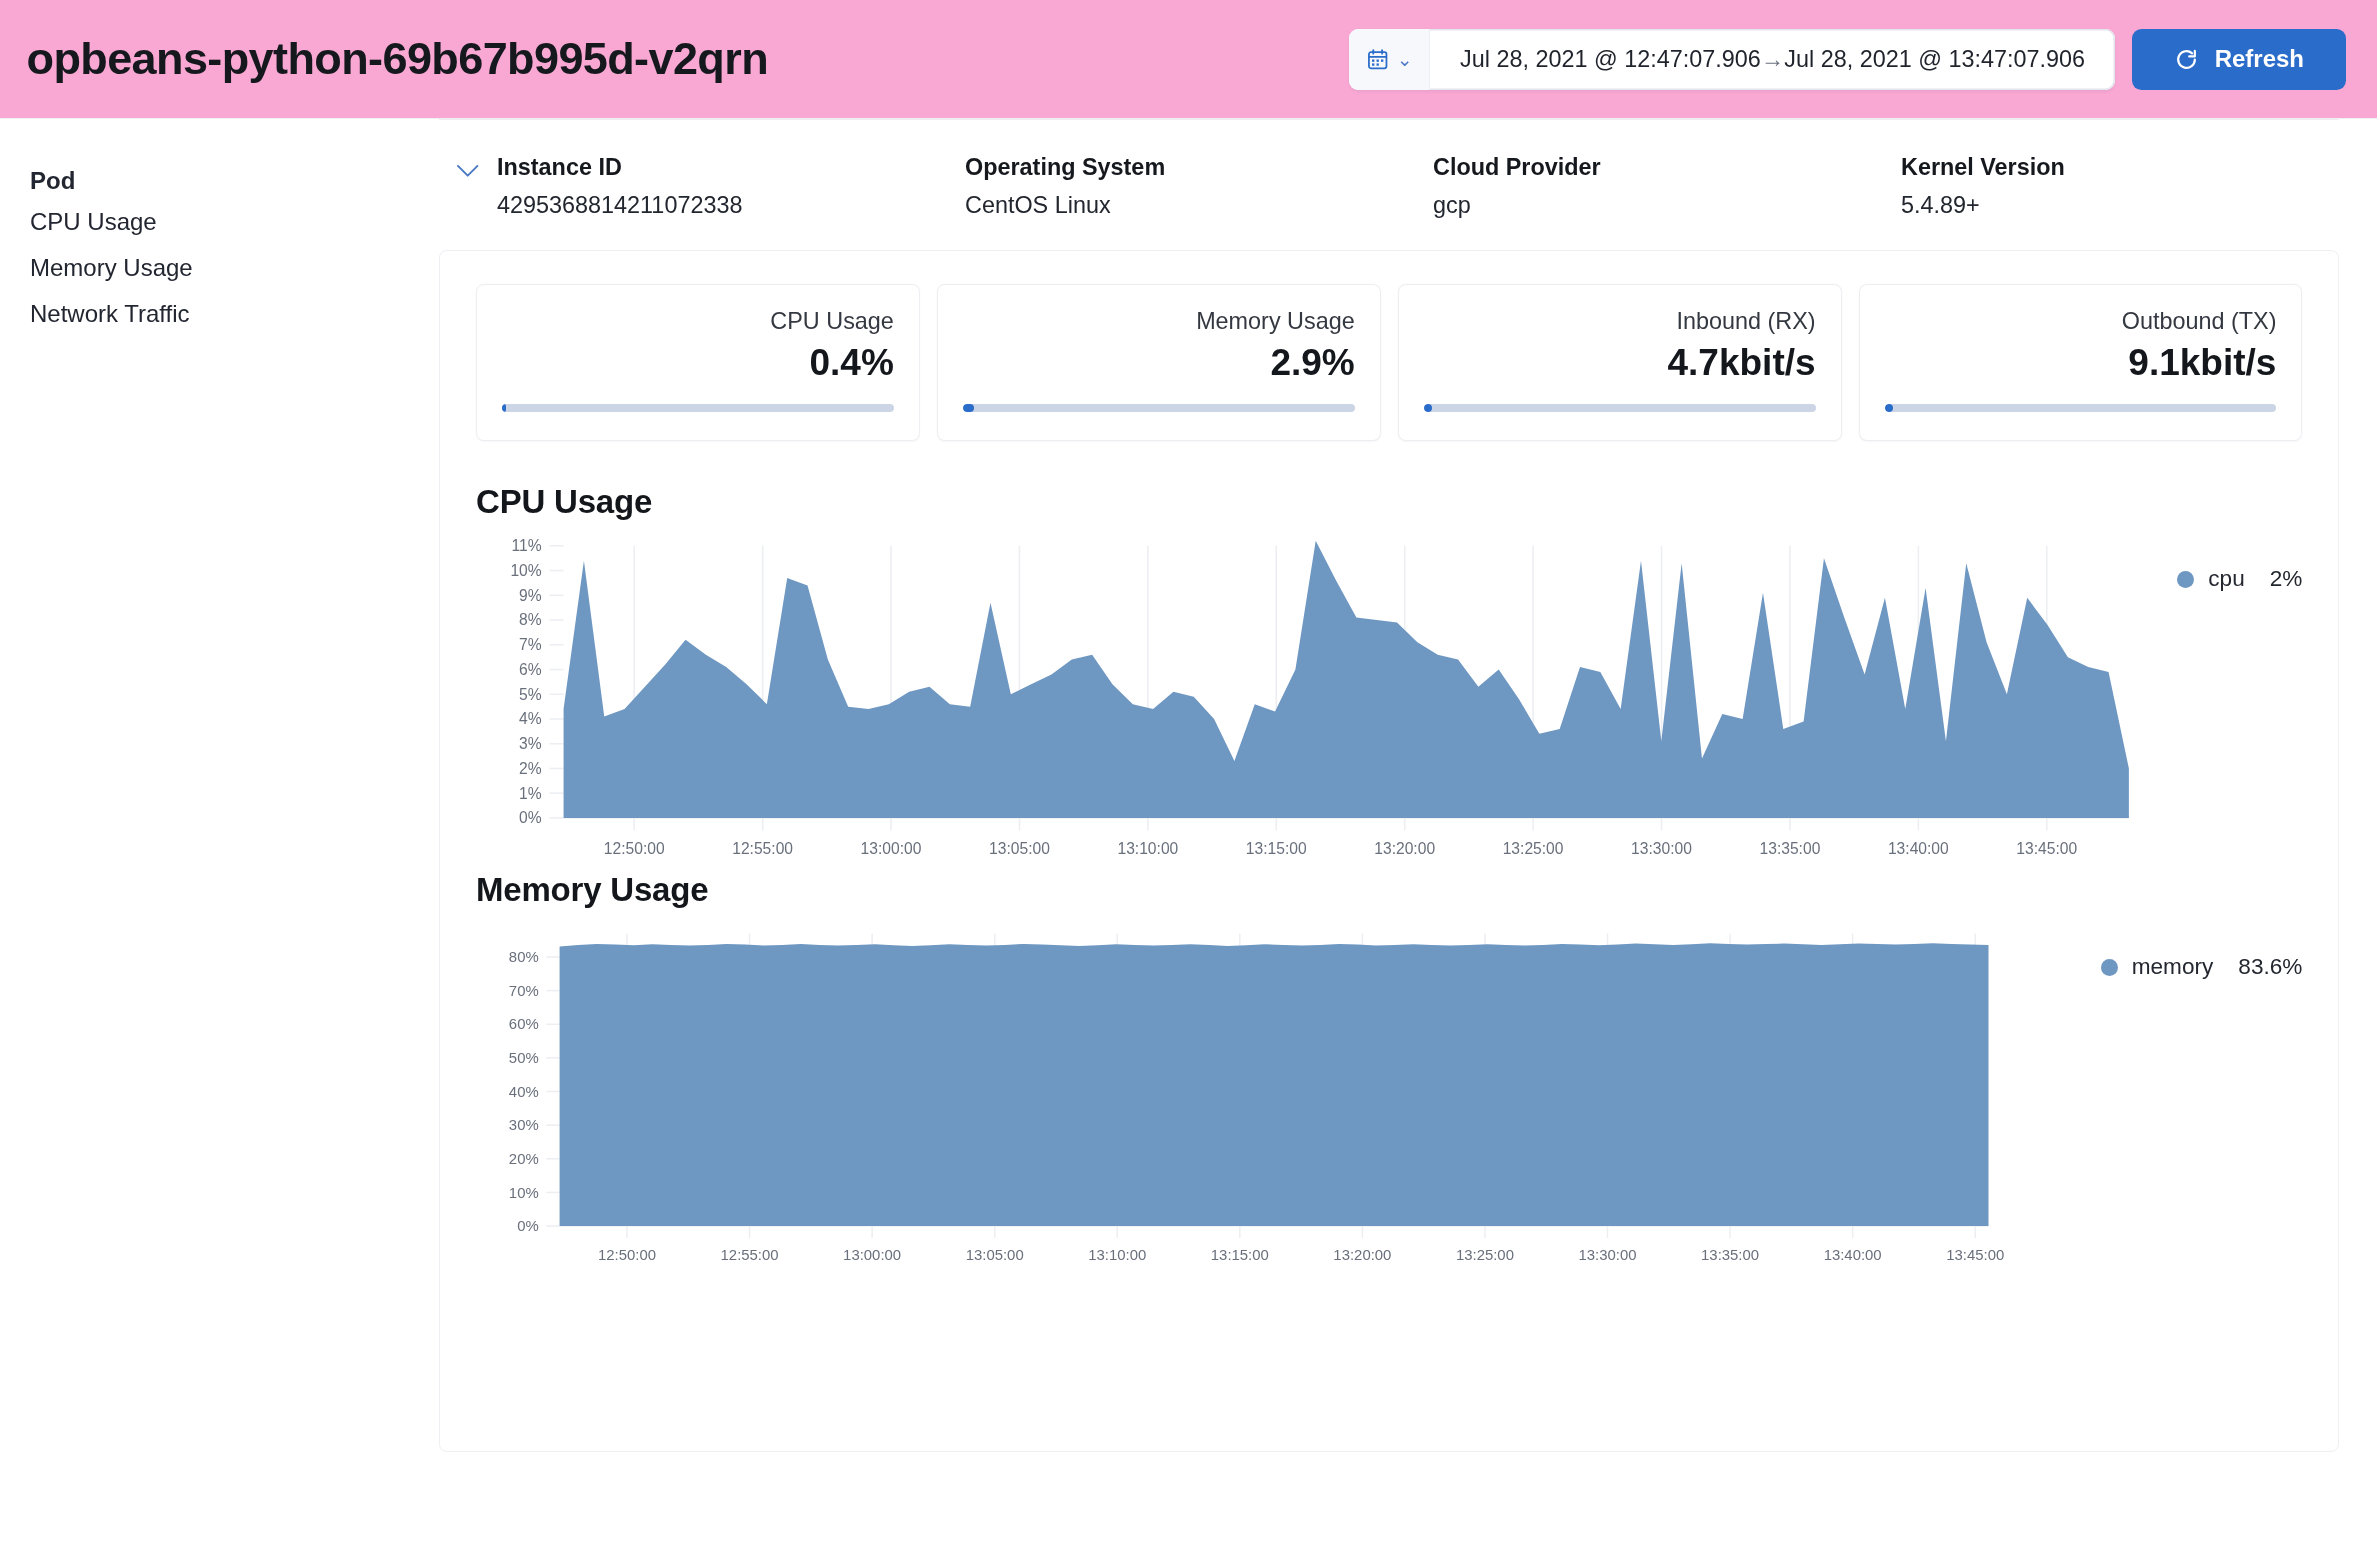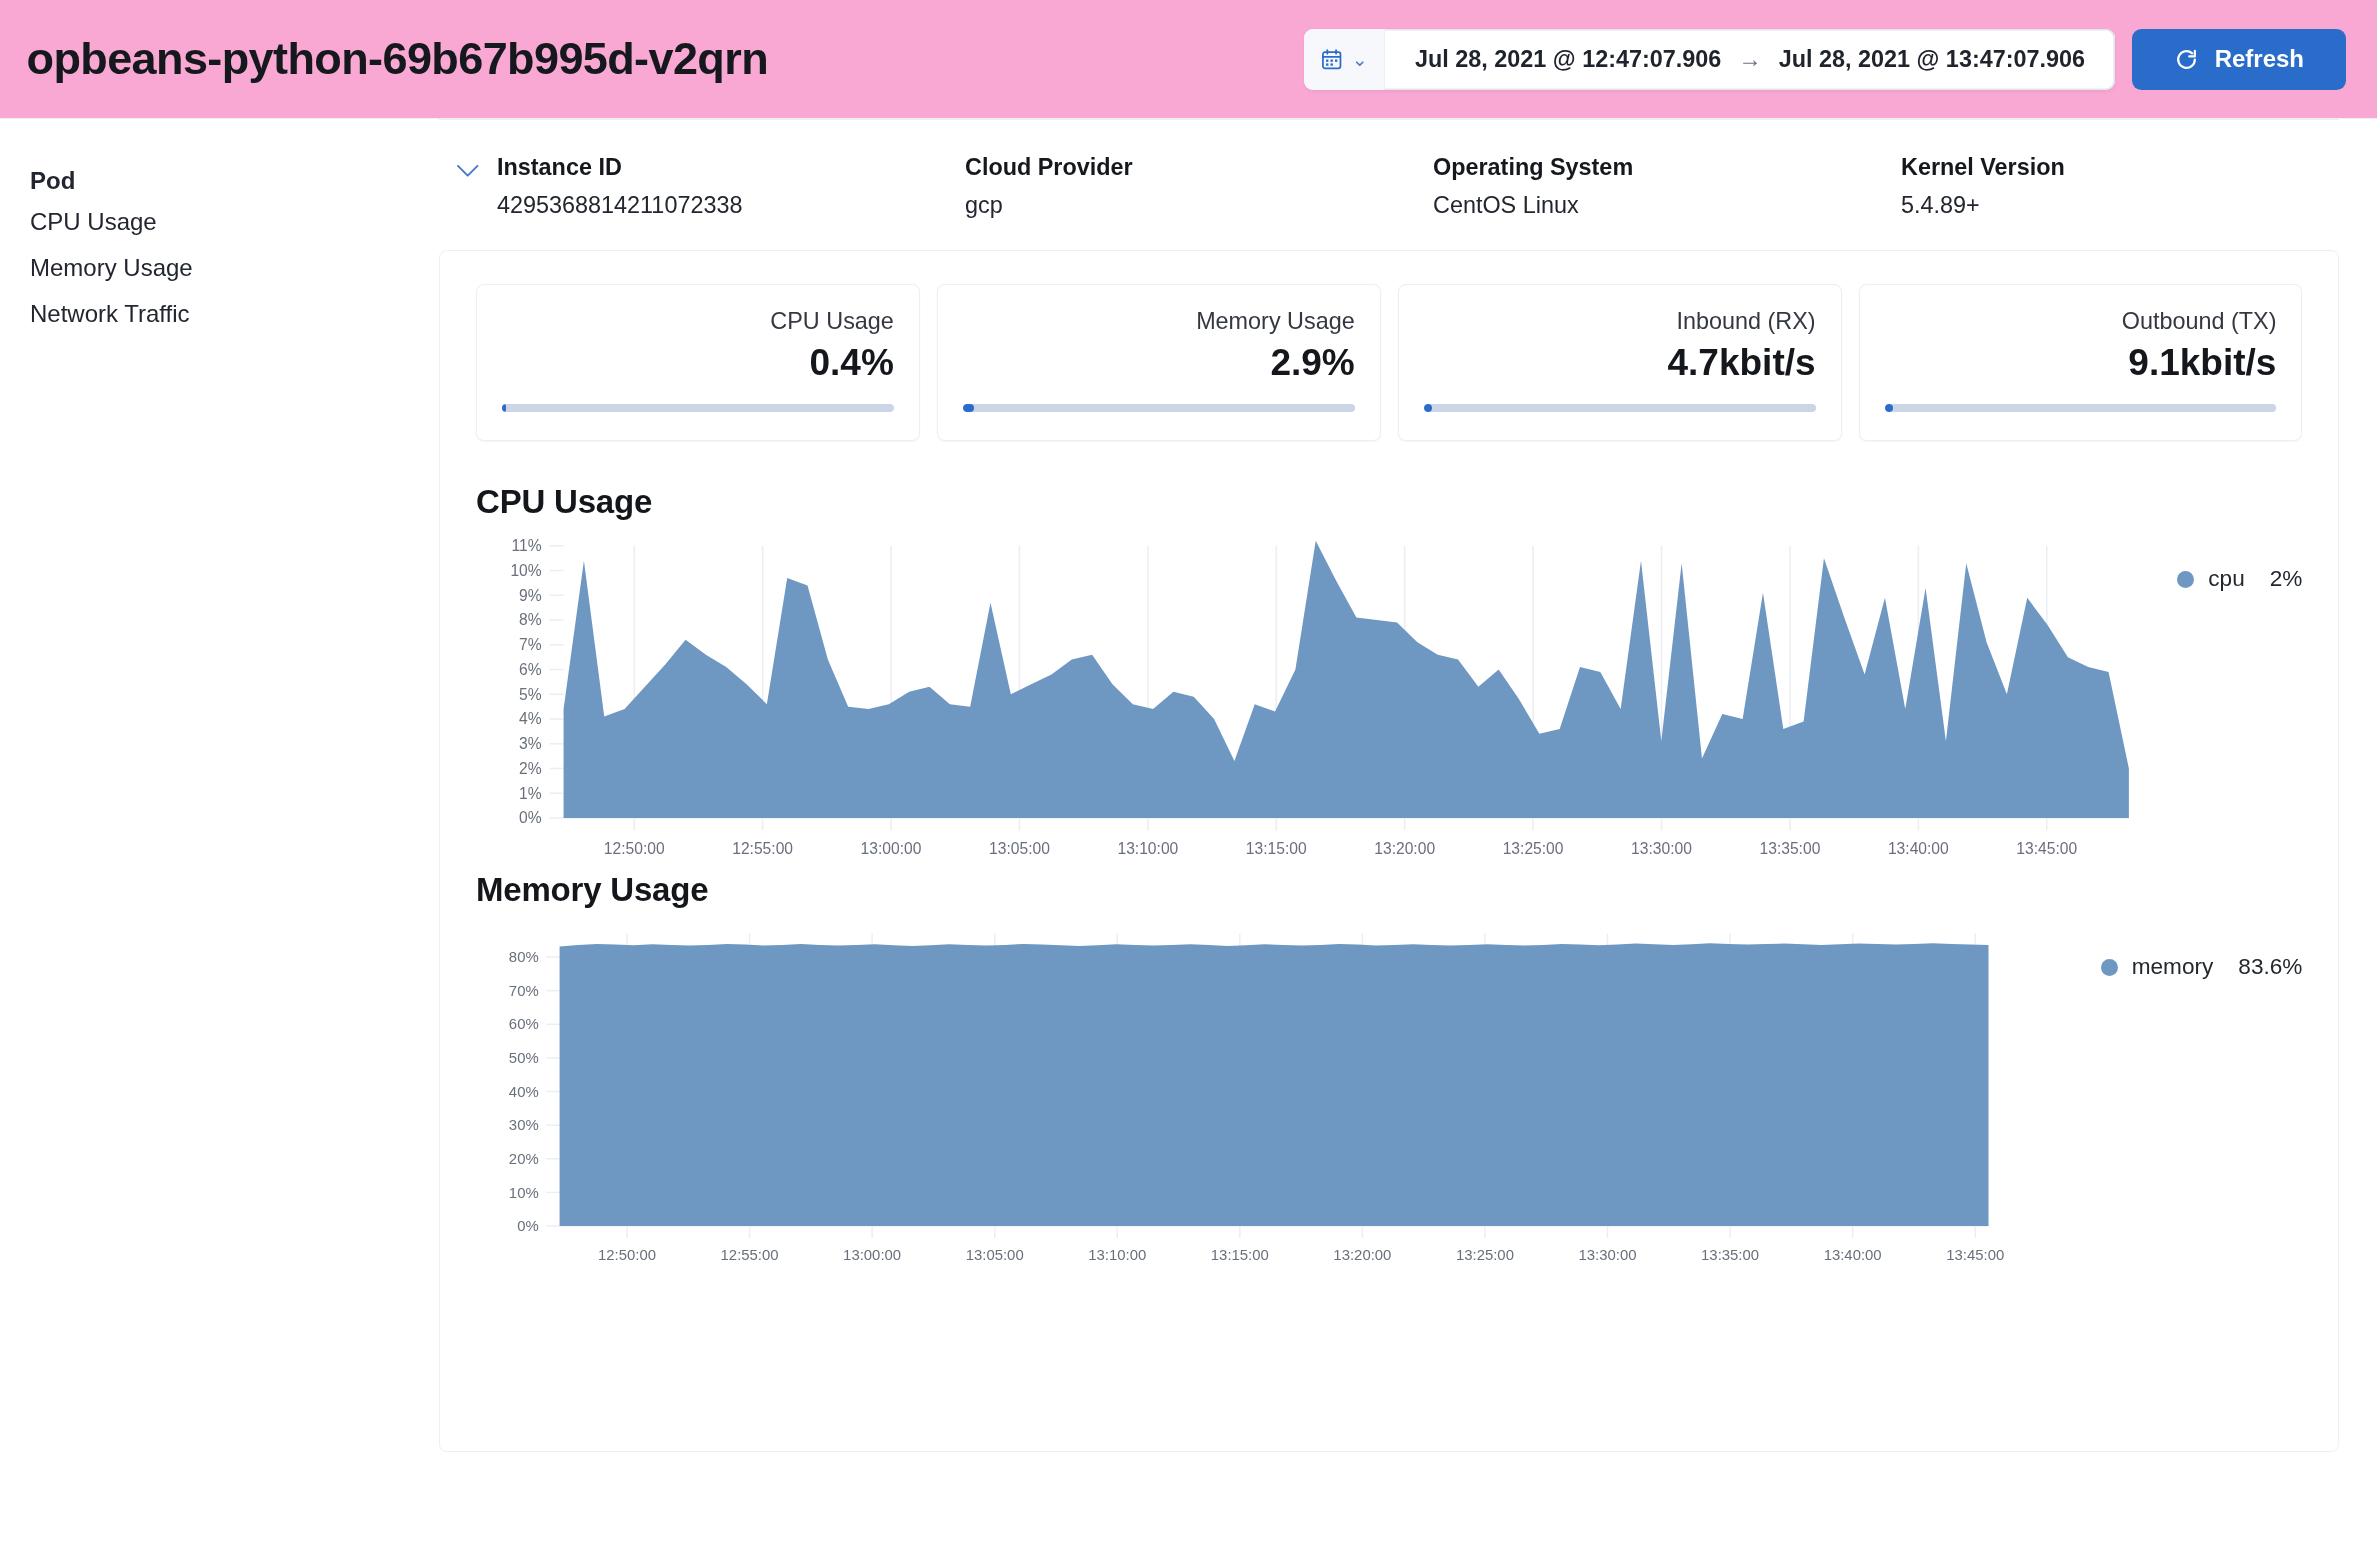--- a/index.html
+++ b/index.html
@@ -50,26 +50,24 @@
     gap: 7.8px;
     background: #f7f8fc;
     border-right: 1.6px solid #eceff4;
     cursor: pointer;
   }
   .cal-ico { width: 23.4px; height: 25px; display:block; }
   .chev { color: #4b79c4; font-size: 19px; line-height: 1; }
   .dp-range {
     display: flex;
     align-items: center;
-    gap: 17px;
     padding: 0 30px;
     font-size: 23.4px;
     color: #1f232b;
     white-space: nowrap;
-    font-weight: bold;
   }
   .dp-arrow { color: #6a7280; font-size: 23.4px; }
   .refresh-btn {
     margin-left: 17px;
     height: 61px;
     padding: 0 42px;
     display: flex;
     align-items: center;
     gap: 15.6px;
     background: #2a6cc9;
@@ -265,26 +263,26 @@
       <div class="meta-toggle">
         <svg width="23.4" height="15.6" viewBox="0 0 24 14">
           <path d="M2 2 L12 12 L22 2" fill="none" stroke="#4b79c4" stroke-width="2" stroke-linecap="round" stroke-linejoin="round"></path>
         </svg>
       </div>
       <div class="meta-col">
         <div class="meta-label">Instance ID</div>
         <div class="meta-value">4295368814211072338</div>
       </div>
       <div class="meta-col">
+        <div class="meta-label">Operating System</div>
+        <div class="meta-value">CentOS Linux</div>
+      </div>
+      <div class="meta-col">
         <div class="meta-label">Cloud Provider</div>
         <div class="meta-value">gcp</div>
-      </div>
-      <div class="meta-col">
-        <div class="meta-label">Operating System</div>
-        <div class="meta-value">CentOS Linux</div>
       </div>
       <div class="meta-col">
         <div class="meta-label">Kernel Version</div>
         <div class="meta-value">5.4.89+</div>
       </div>
     </div>
 
     <section class="panel">
 
       <div class="kpi-row">

